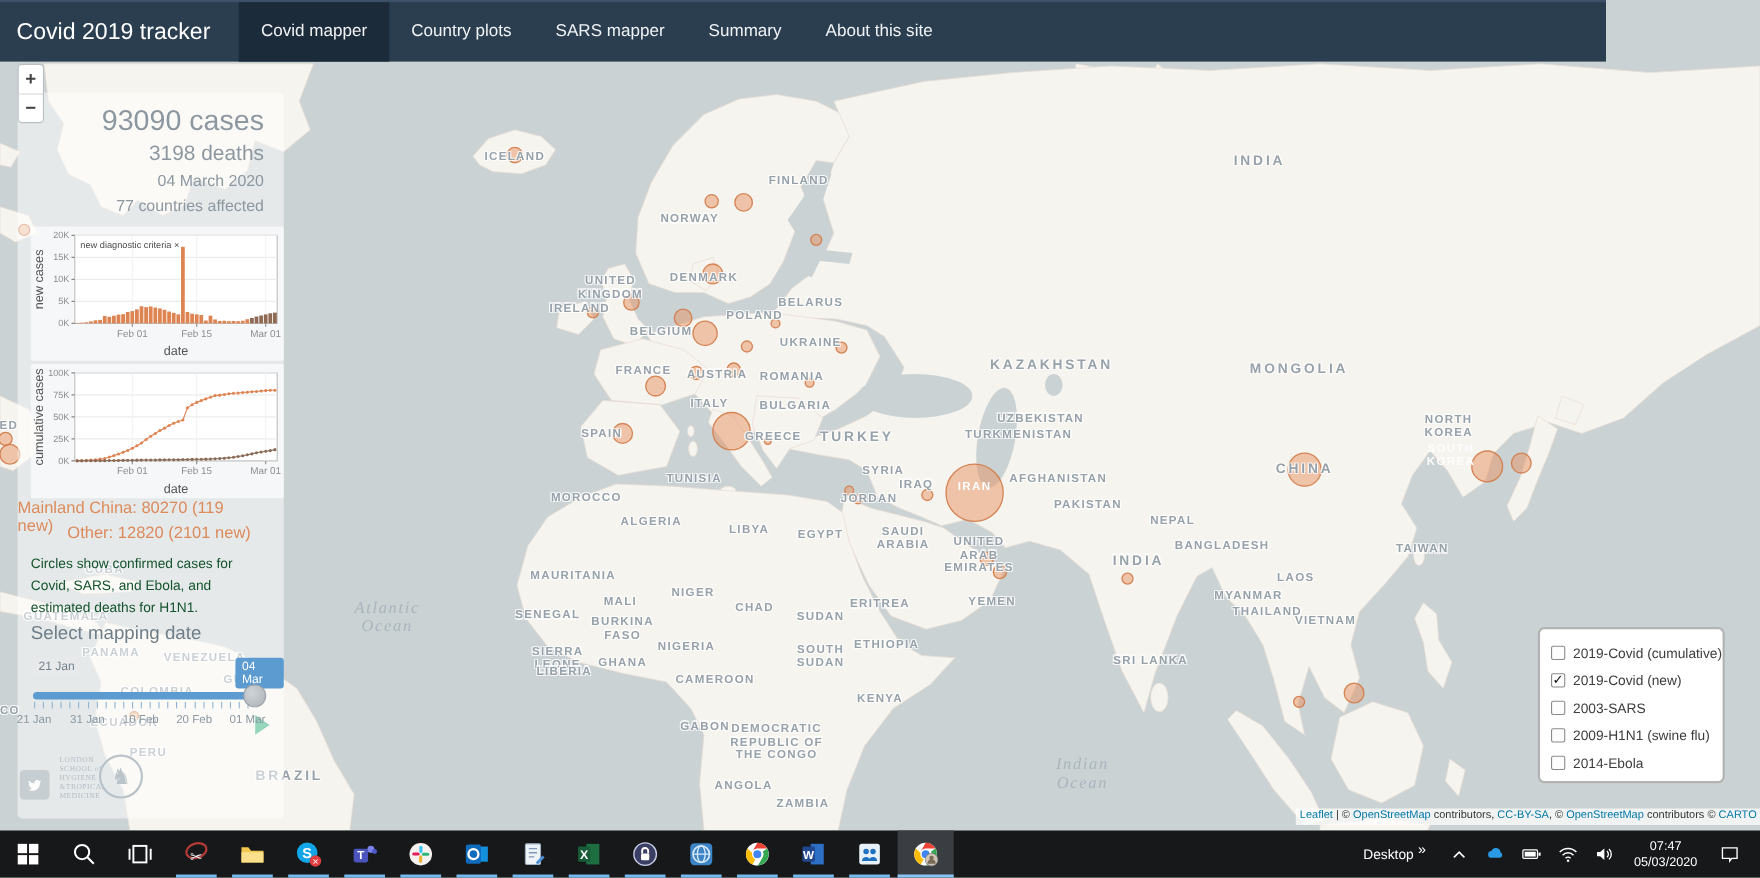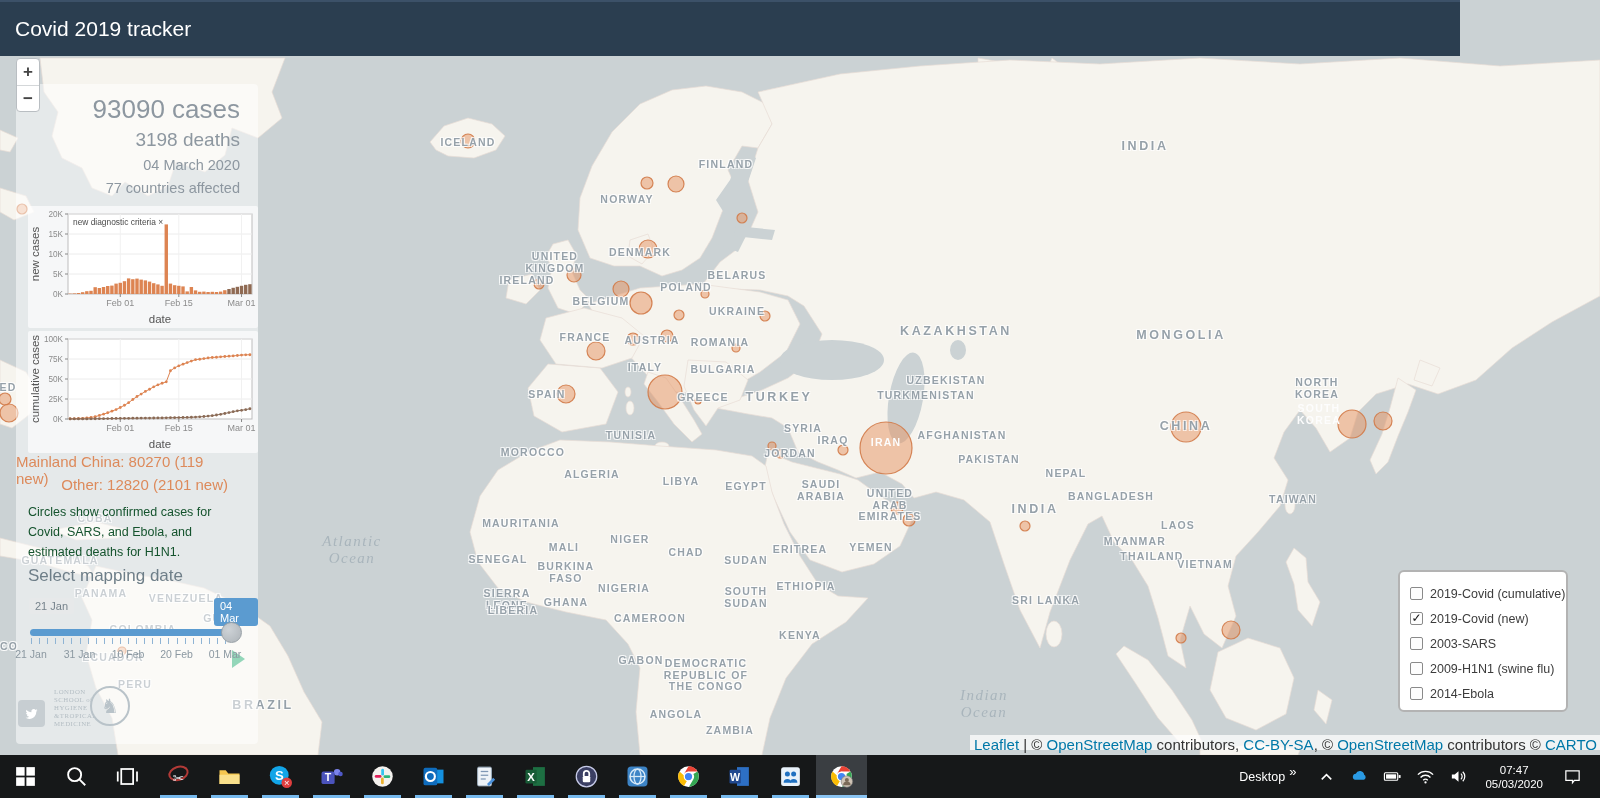--- a/index.html
+++ b/index.html
@@ -55,21 +55,21 @@
   #lshtm { position:absolute; left:38px; top:604px; width:56px; font-family:"Liberation Serif",serif; font-size:6.8px; line-height:8px; letter-spacing:0.5px; color:#b4bec4; }
   #lshtm-emblem { position:absolute; left:74px; top:602px; width:40px; height:40px; border:2px solid #b9c3c9; border-radius:50%; display:flex; align-items:center; justify-content:center; font-size:20px; color:#b9c3c9; }
 
   
   #legend { position:absolute; left:1398px; top:570px; width:170px; height:142px; background:#fff; border:2px solid #b3b3b3; border-radius:6px; z-index:40; padding:9px 10px; }
   .lrow { display:flex; align-items:center; height:25px; }
   .cb { width:13px; height:13px; border:1px solid #8a8a8a; border-radius:2px; background:#fdfdfd; margin-right:7px; flex:0 0 13px; font-size:12px; line-height:11px; text-align:center; color:#111; cursor:pointer; }
   .lrow span.lbl { font-size:12.5px; color:#3c3c3c; white-space:nowrap; }
 
   
-  #attribution { position:absolute; right:0; top:735px; height:15px; background:rgba(255,255,255,0.72); font-size:15px; color:#333; padding:1px 3px 0 4px; z-index:35; white-space:nowrap; }
+  #attribution { position:absolute; right:0; top:735px; height:15px; background:rgba(255,255,255,0.72); font-size:10px; color:#333; padding:1px 3px 0 4px; z-index:35; white-space:nowrap; }
   #attribution .alink { color:#0078a8; cursor:pointer; }
 
   
   #taskbar { position:absolute; left:0; top:755px; width:1600px; height:43px; background:#161819; z-index:70; display:flex; }
   #tb-icons { display:flex; height:100%; }
   .tbcell { width:51px; height:100%; display:flex; align-items:center; justify-content:center; position:relative; cursor:pointer; }
   .tbcell svg { width:25px; height:25px; }
   .tbcell.open::after { content:""; position:absolute; left:7px; right:7px; bottom:0; height:3px; background:#76b9ed; }
   .tbcell.active { background:#3a3e42; }
   .tbcell.active::after { left:0; right:0; background:#8ac4f2; }
@@ -329,21 +329,21 @@
       </div>
       <div class="clabel" style="left: 686px; top: 497px;">
         <div>CHAD</div>
       </div>
       <div class="clabel" style="left: 746px; top: 505px;">
         <div>SUDAN</div>
       </div>
       <div class="clabel" style="left: 800px; top: 494px;">
         <div>ERITREA</div>
       </div>
-      <div class="clabel" style="left: 871px; top: 492px;">
+      <div class="clabel" style="left: 902px; top: 492px;">
         <div>YEMEN</div>
       </div>
       <div class="clabel" style="left: 498px; top: 504px;">
         <div>SENEGAL</div>
       </div>
       <div class="clabel" style="left: 566px; top: 516px;">
         <div>BURKINA</div>
         <div>FASO</div>
       </div>
       <div class="clabel" style="left: 624px; top: 533px;">
@@ -415,33 +415,40 @@
       </div>
       <div class="clabel big" style="left: 263px; top: 650px;">
         <div>BRAZIL</div>
       </div>
       <div class="clabel" style="left: 8px; top: 332px;">
         <div>ED</div>
       </div>
       <div class="clabel" style="left: 9px; top: 591px;">
         <div>CO</div>
       </div>
-      <div class="olabel" style="left: 352px; top: 494px; font-family: Liberation Serif, serif;">
+      <div class="olabel" style="left: 352px; top: 506px; font-family: Liberation Serif, serif;">
         <div>Atlantic</div>
         <div>Ocean</div>
       </div>
       <div class="olabel" style="left: 984px; top: 648px;">
         <div>Indian</div>
         <div>Ocean</div>
       </div>
     </div>
 </div>
 
 <div id="navbar">
   <div class="brand">Covid 2019 tracker</div>
+  <div id="nav-items" style="display: flex;">
+      <div class="nav-item active">Covid mapper</div>
+      <div class="nav-item">Country plots</div>
+      <div class="nav-item">SARS mapper</div>
+      <div class="nav-item">Summary</div>
+      <div class="nav-item">About this site</div>
+    </div>
 </div>
 
 <div id="zoomctl">
   <div class="zbtn">+</div>
   <div class="zbtn">−</div>
 </div>
 
 <div id="panel">
   <div class="stat" id="stat-cases">93090 cases</div>
   <div class="stat" id="stat-deaths">3198 deaths</div>

